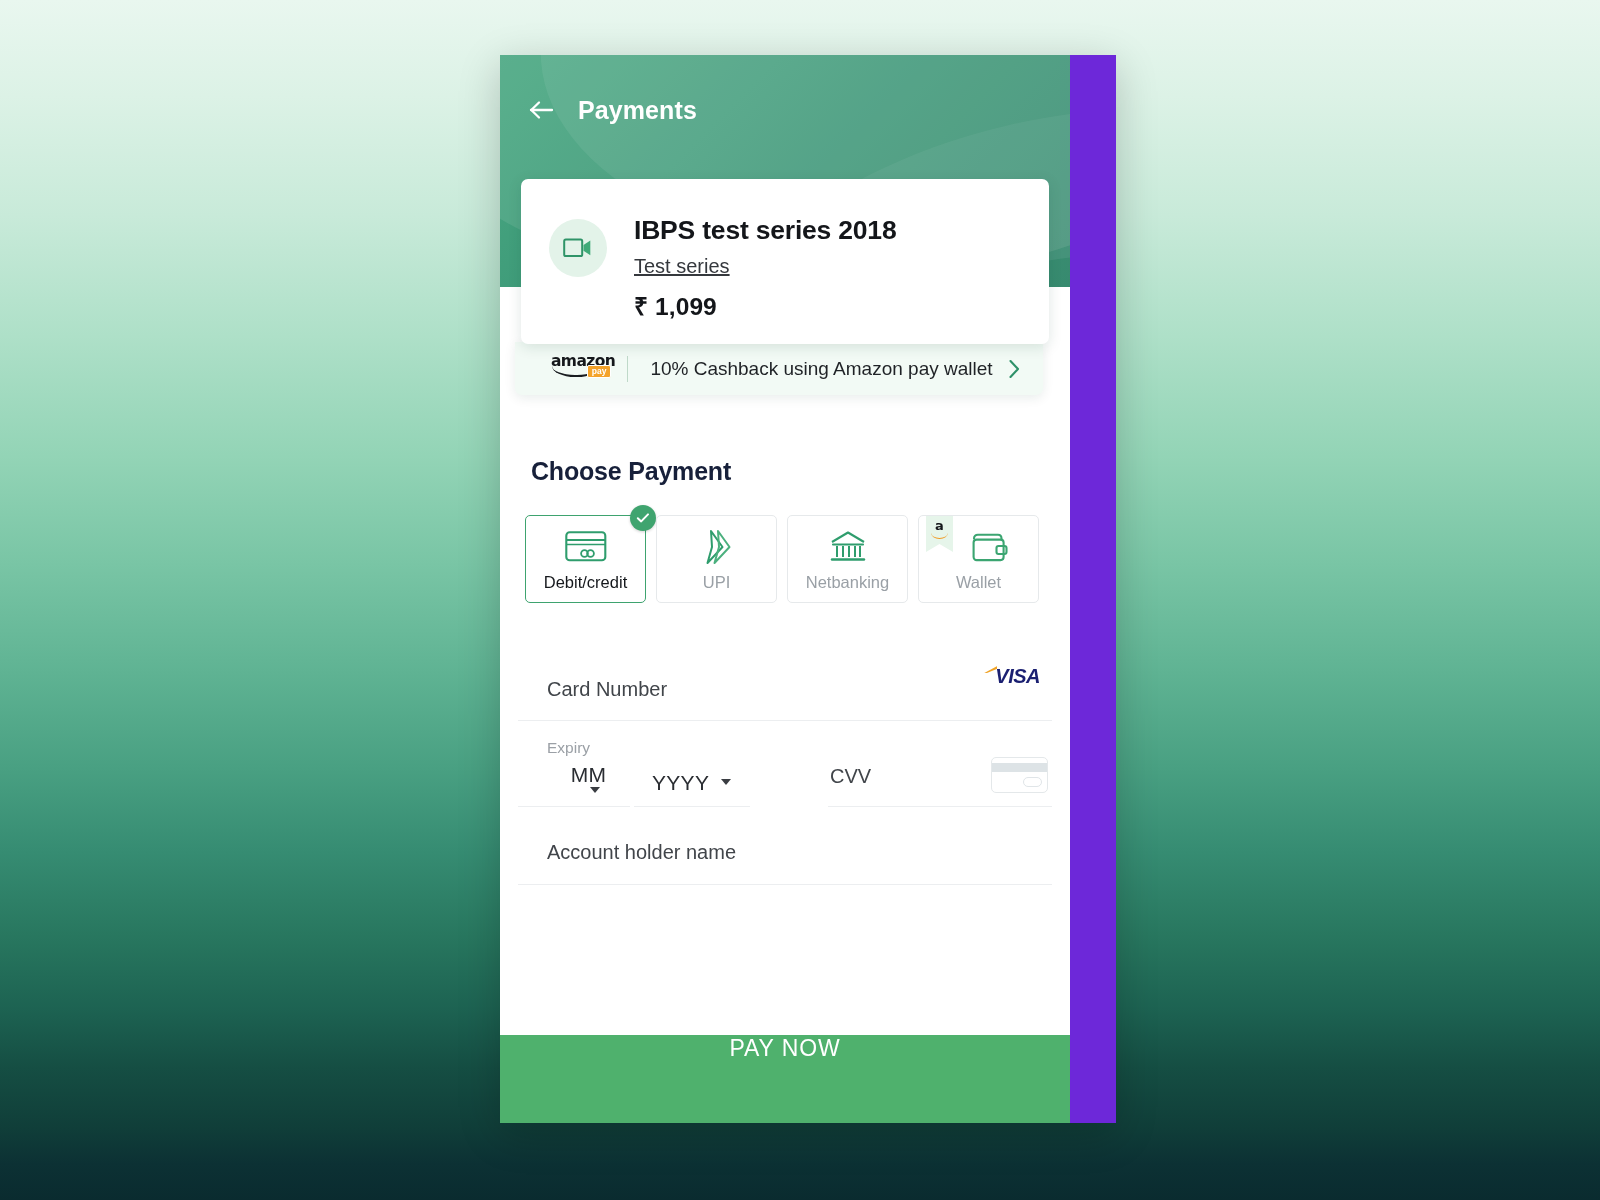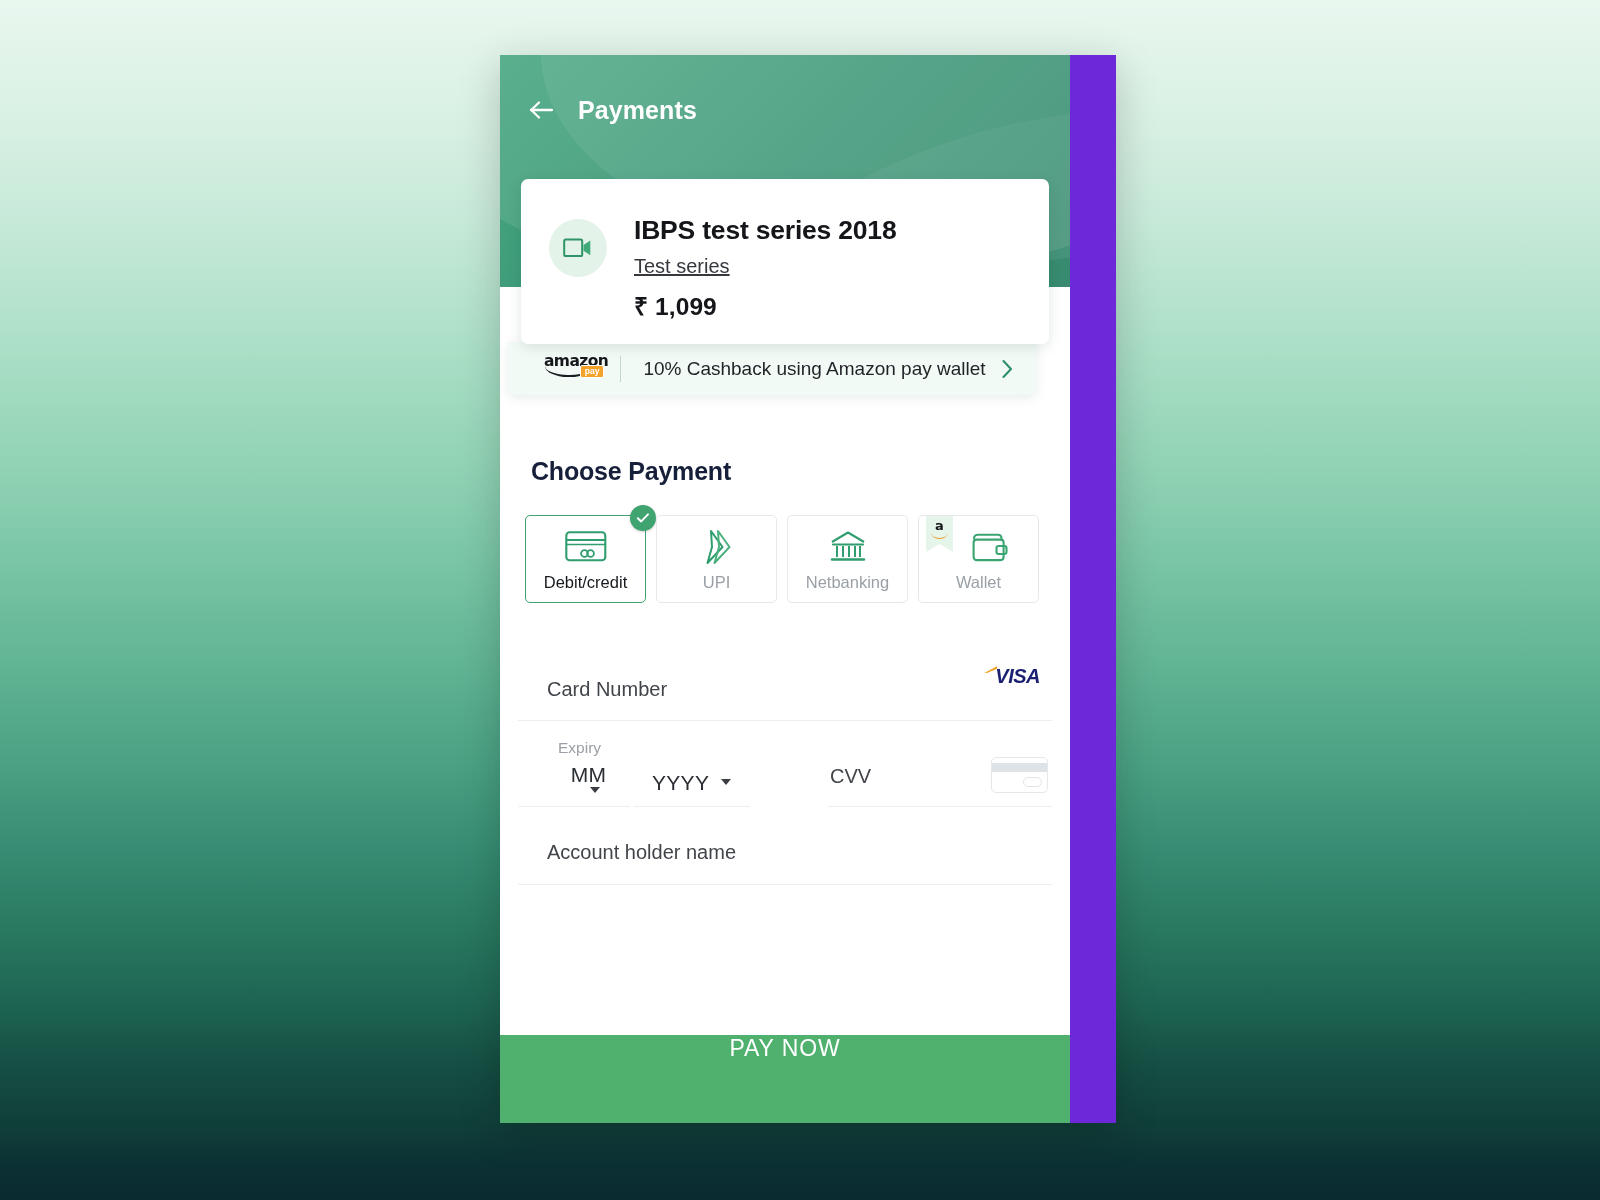--- a/index.html
+++ b/index.html
@@ -144,21 +144,21 @@
     font-size: 24.5px;
     font-weight: bold;
     color: #14161a;
     margin-top: 11px;
     letter-spacing: 0.1px;
   }
 
   
   .cashback {
     position: absolute;
-    left: 8px; top: 287px;
+    left: 15px; top: 287px;
     width: 528px; height: 53px;
     background: #f2faf5;
     border-radius: 0 0 7px 7px;
     box-shadow: 0 3px 12px rgba(16,60,48,0.09);
     display: flex;
     align-items: center;
     padding-left: 36px;
     z-index: 4;
     cursor: pointer;
     justify-content: center;
@@ -349,21 +349,21 @@
 
   .expiry-block {
     position: relative;
     height: 86px;
     margin: 0 18px;
     display: flex;
     align-items: flex-end;
   }
   .expiry-label {
     position: absolute;
-    left: 40px; top: 18px;
+    left: 29px; top: 18px;
     font-size: 15.5px;
     color: #9ba0a6;
   }
   .select-mm {
     width: 112px;
     border-bottom: 1.3px solid #eceef0;
     padding-left: 29px;
     padding-bottom: 11px;
     display: flex;
     align-items: center;

